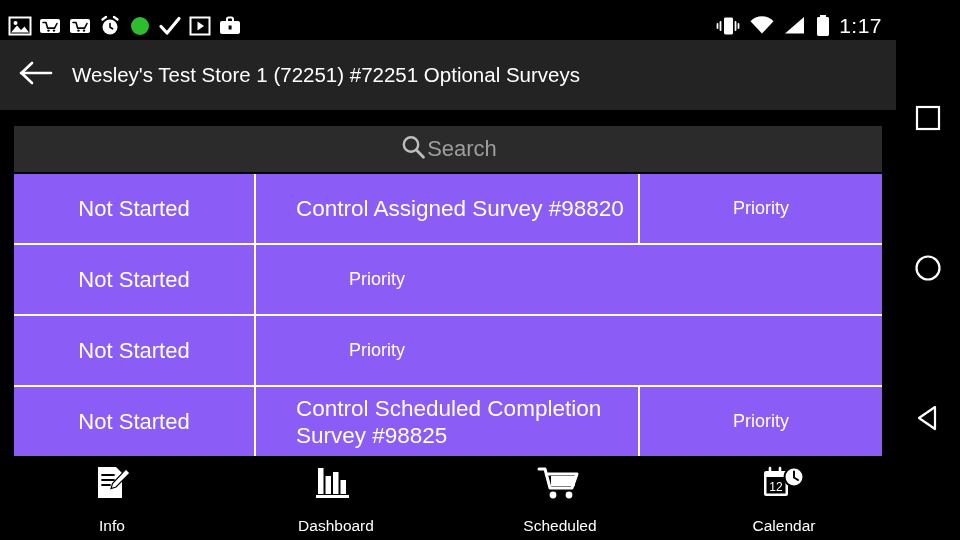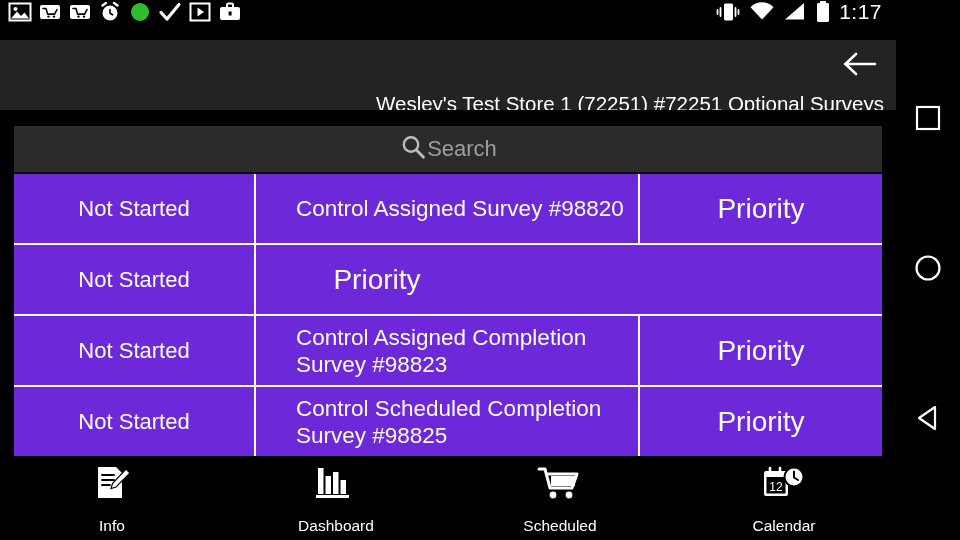--- a/index.html
+++ b/index.html
@@ -10,21 +10,21 @@
     overflow: hidden;
   }
   #screen {
     position: relative;
     width: 960px; height: 540px;
     background: #000;
   }
 
   
   .statusbar {
-    position: absolute; top: 0; left: 0;
+    position: absolute; top: 14px; left: 0;
     width: 896px; height: 24px;
     background: #000;
     display: flex; align-items: flex-start;
     padding: 0 8px;
   }
   .status-left { display: flex; align-items: center; gap: 6px; }
   .status-right {
     margin-left: auto;
     display: flex; align-items: center; gap: 8px;
     padding-right: 6px;
@@ -34,21 +34,21 @@
   .clock {
     color: #fff; font-size: 21px; letter-spacing: 0.5px;
     font-family: "Liberation Sans", sans-serif;
   }
 
   
   .titlebar {
     position: absolute; top: 40px; left: 0;
     width: 896px; height: 70px;
     background: #232323;
-    display: flex; align-items: flex-end; flex-direction: column;
+    display: flex; align-items: center;
   }
   .back-btn {
     width: 72px; height: 70px;
     display: flex; align-items: center; justify-content: center;
     cursor: pointer;
   }
   .title-text {
     color: #fff;
     font-size: 20.5px;
     font-weight: normal;
@@ -70,21 +70,21 @@
   .search-ph {
     color: #9e9e9e;
     font-size: 22px;
   }
 
   
   .list {
     position: absolute; top: 174px; left: 14px;
     width: 868px; height: 282px;
     overflow: hidden;
-    background: #6d28d9;
+    background: #8b5cf6;
   }
   .row {
     display: flex;
     height: 71px;
     border-bottom: 2px solid #ffffff;
     align-items: stretch;
   }
   .cell {
     display: flex;
     align-items: center;
@@ -105,21 +105,21 @@
     line-height: 27px;
     border-right: 2px solid #ffffff;
     align-items: center;
     margin-left: 36px;
   }
   .cell-name span { display: block; }
   .cell-priority {
     width: 242px;
     flex: 0 0 242px;
     justify-content: center;
-    font-size: 28px;
+    font-size: 18px;
   }
 
   
   .tabbar {
     position: absolute; bottom: 0; left: 0;
     width: 896px; height: 84px;
     background: #000;
     display: flex;
     align-items: flex-start;
     padding-top: 6px;
@@ -282,23 +282,20 @@
       <div class="cell cell-priority">Priority</div>
     </div>
 
     <div class="row">
       <div class="cell cell-status">Not Started</div>
       <div class="cell cell-priority">Priority</div>
     </div>
 
     <div class="row">
       <div class="cell cell-status">Not Started</div>
-      <div class="cell cell-name">
-          <span>Control Assigned Completion Survey #98823</span>
-        </div>
       <div class="cell cell-priority">Priority</div>
     </div>
 
     <div class="row">
       <div class="cell cell-status">Not Started</div>
       <div class="cell cell-name">
           <span>Control Scheduled Completion Survey #98825</span>
         </div>
       <div class="cell cell-priority">Priority</div>
     </div>

